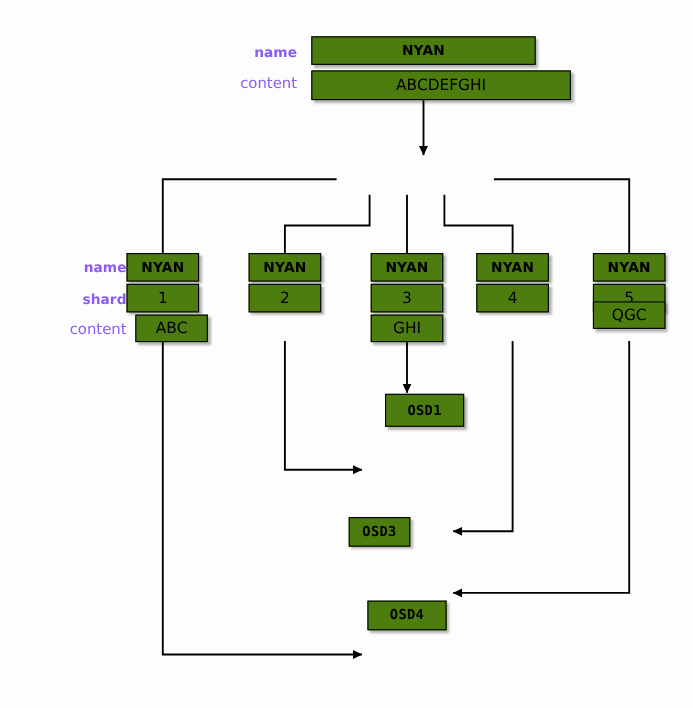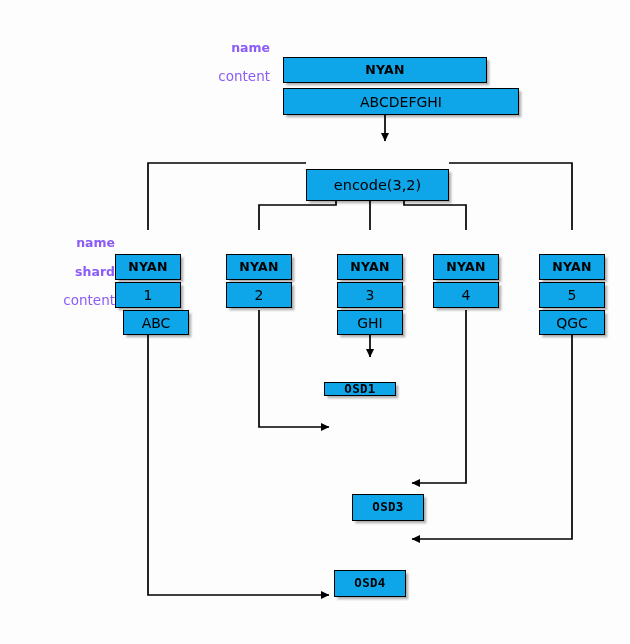--- a/index.html
+++ b/index.html
@@ -19,31 +19,30 @@
     position: absolute;
     left: 0;
     top: 0;
     width: 630px;
     height: 644px;
     pointer-events: none;
   }
   .box {
     position: absolute;
     box-sizing: border-box;
-    background: #0ea5e9;
+    background: #4d7c0f;
     border: 1.6px solid #000000;
     box-shadow: 2.5px 2.5px 2.2px rgba(0,0,0,0.30);
     display: flex;
     align-items: center;
     justify-content: center;
     color: #000000;
     line-height: 1;
     white-space: nowrap;
     z-index: 2;
-    margin-top: 24px;
   }
   .box-bold {
     font-weight: bold;
     font-size: 12.5px;
     letter-spacing: 0.2px;
   }
   .box-plain {
     font-weight: normal;
     font-size: 14px;
   }
@@ -105,21 +104,20 @@
 
     <path d="M148,310 L148,595 L329,595" stroke="#000000" stroke-width="1.7" fill="none" marker-end="url(#ah)"></path>
   </svg>
 
   <div class="rowlabel" style="left:180px; top:42px; width:90px;">name</div>
   <div class="rowlabel rowlabel-plain" style="left:180px; top:70px; width:90px;">content</div>
 
   <div class="box box-bold" style="left:283px; top:33px; width:204px; height:26px;">NYAN</div>
   <div class="box box-plain" style="left:283px; top:64px; width:236px; height:27px;">ABCDEFGHI</div>
 
-  <div class="box box-encode" style="left:306px; top:145px; width:143px; height:32px;">encode(3,2)</div>
 
   <div class="rowlabel" style="left:20px; top:237px; width:95px;">name</div>
   <div class="rowlabel" style="left:20px; top:266px; width:95px;">shard</div>
   <div class="rowlabel rowlabel-plain" style="left:20px; top:294px; width:95px;">content</div>
 
   <div class="box box-bold" style="left:115px; top:230px; width:66px; height:26px;">NYAN</div>
   <div class="box box-plain" style="left:115px; top:258px; width:66px; height:26px;">1</div>
   <div class="box box-plain" style="left:123px; top:286px; width:66px; height:25px;">ABC</div>
 
   <div class="box box-bold" style="left:226px; top:230px; width:66px; height:26px;">NYAN</div>
@@ -127,19 +125,19 @@
 
   <div class="box box-bold" style="left:337px; top:230px; width:66px; height:26px;">NYAN</div>
   <div class="box box-plain" style="left:337px; top:258px; width:66px; height:26px;">3</div>
   <div class="box box-plain" style="left:337px; top:286px; width:66px; height:25px;">GHI</div>
 
   <div class="box box-bold" style="left:433px; top:230px; width:66px; height:26px;">NYAN</div>
   <div class="box box-plain" style="left:433px; top:258px; width:66px; height:26px;">4</div>
 
   <div class="box box-bold" style="left:539px; top:230px; width:66px; height:26px;">NYAN</div>
   <div class="box box-plain" style="left:539px; top:258px; width:66px; height:26px;">5</div>
-  <div class="box box-plain" style="left:539px; top:286px; width:66px; height:25px;">QGC</div>
+  <div class="box box-plain" style="left:539px; top:274px; width:66px; height:25px;">QGC</div>
 
-  <div class="box box-mono" style="left:324px; top:358px; width:72px; height:14px;">OSD1</div>
-  <div class="box box-mono" style="left:352px; top:470px; width:72px; height:27px;">OSD3</div>
+  <div class="box box-mono" style="left:350px; top:358px; width:72px; height:30px;">OSD1</div>
+  <div class="box box-mono" style="left:317px; top:470px; width:56px; height:27px;">OSD3</div>
   <div class="box box-mono" style="left:334px; top:546px; width:72px; height:27px;">OSD4</div>
 
 </div>
 
 </body></html>

